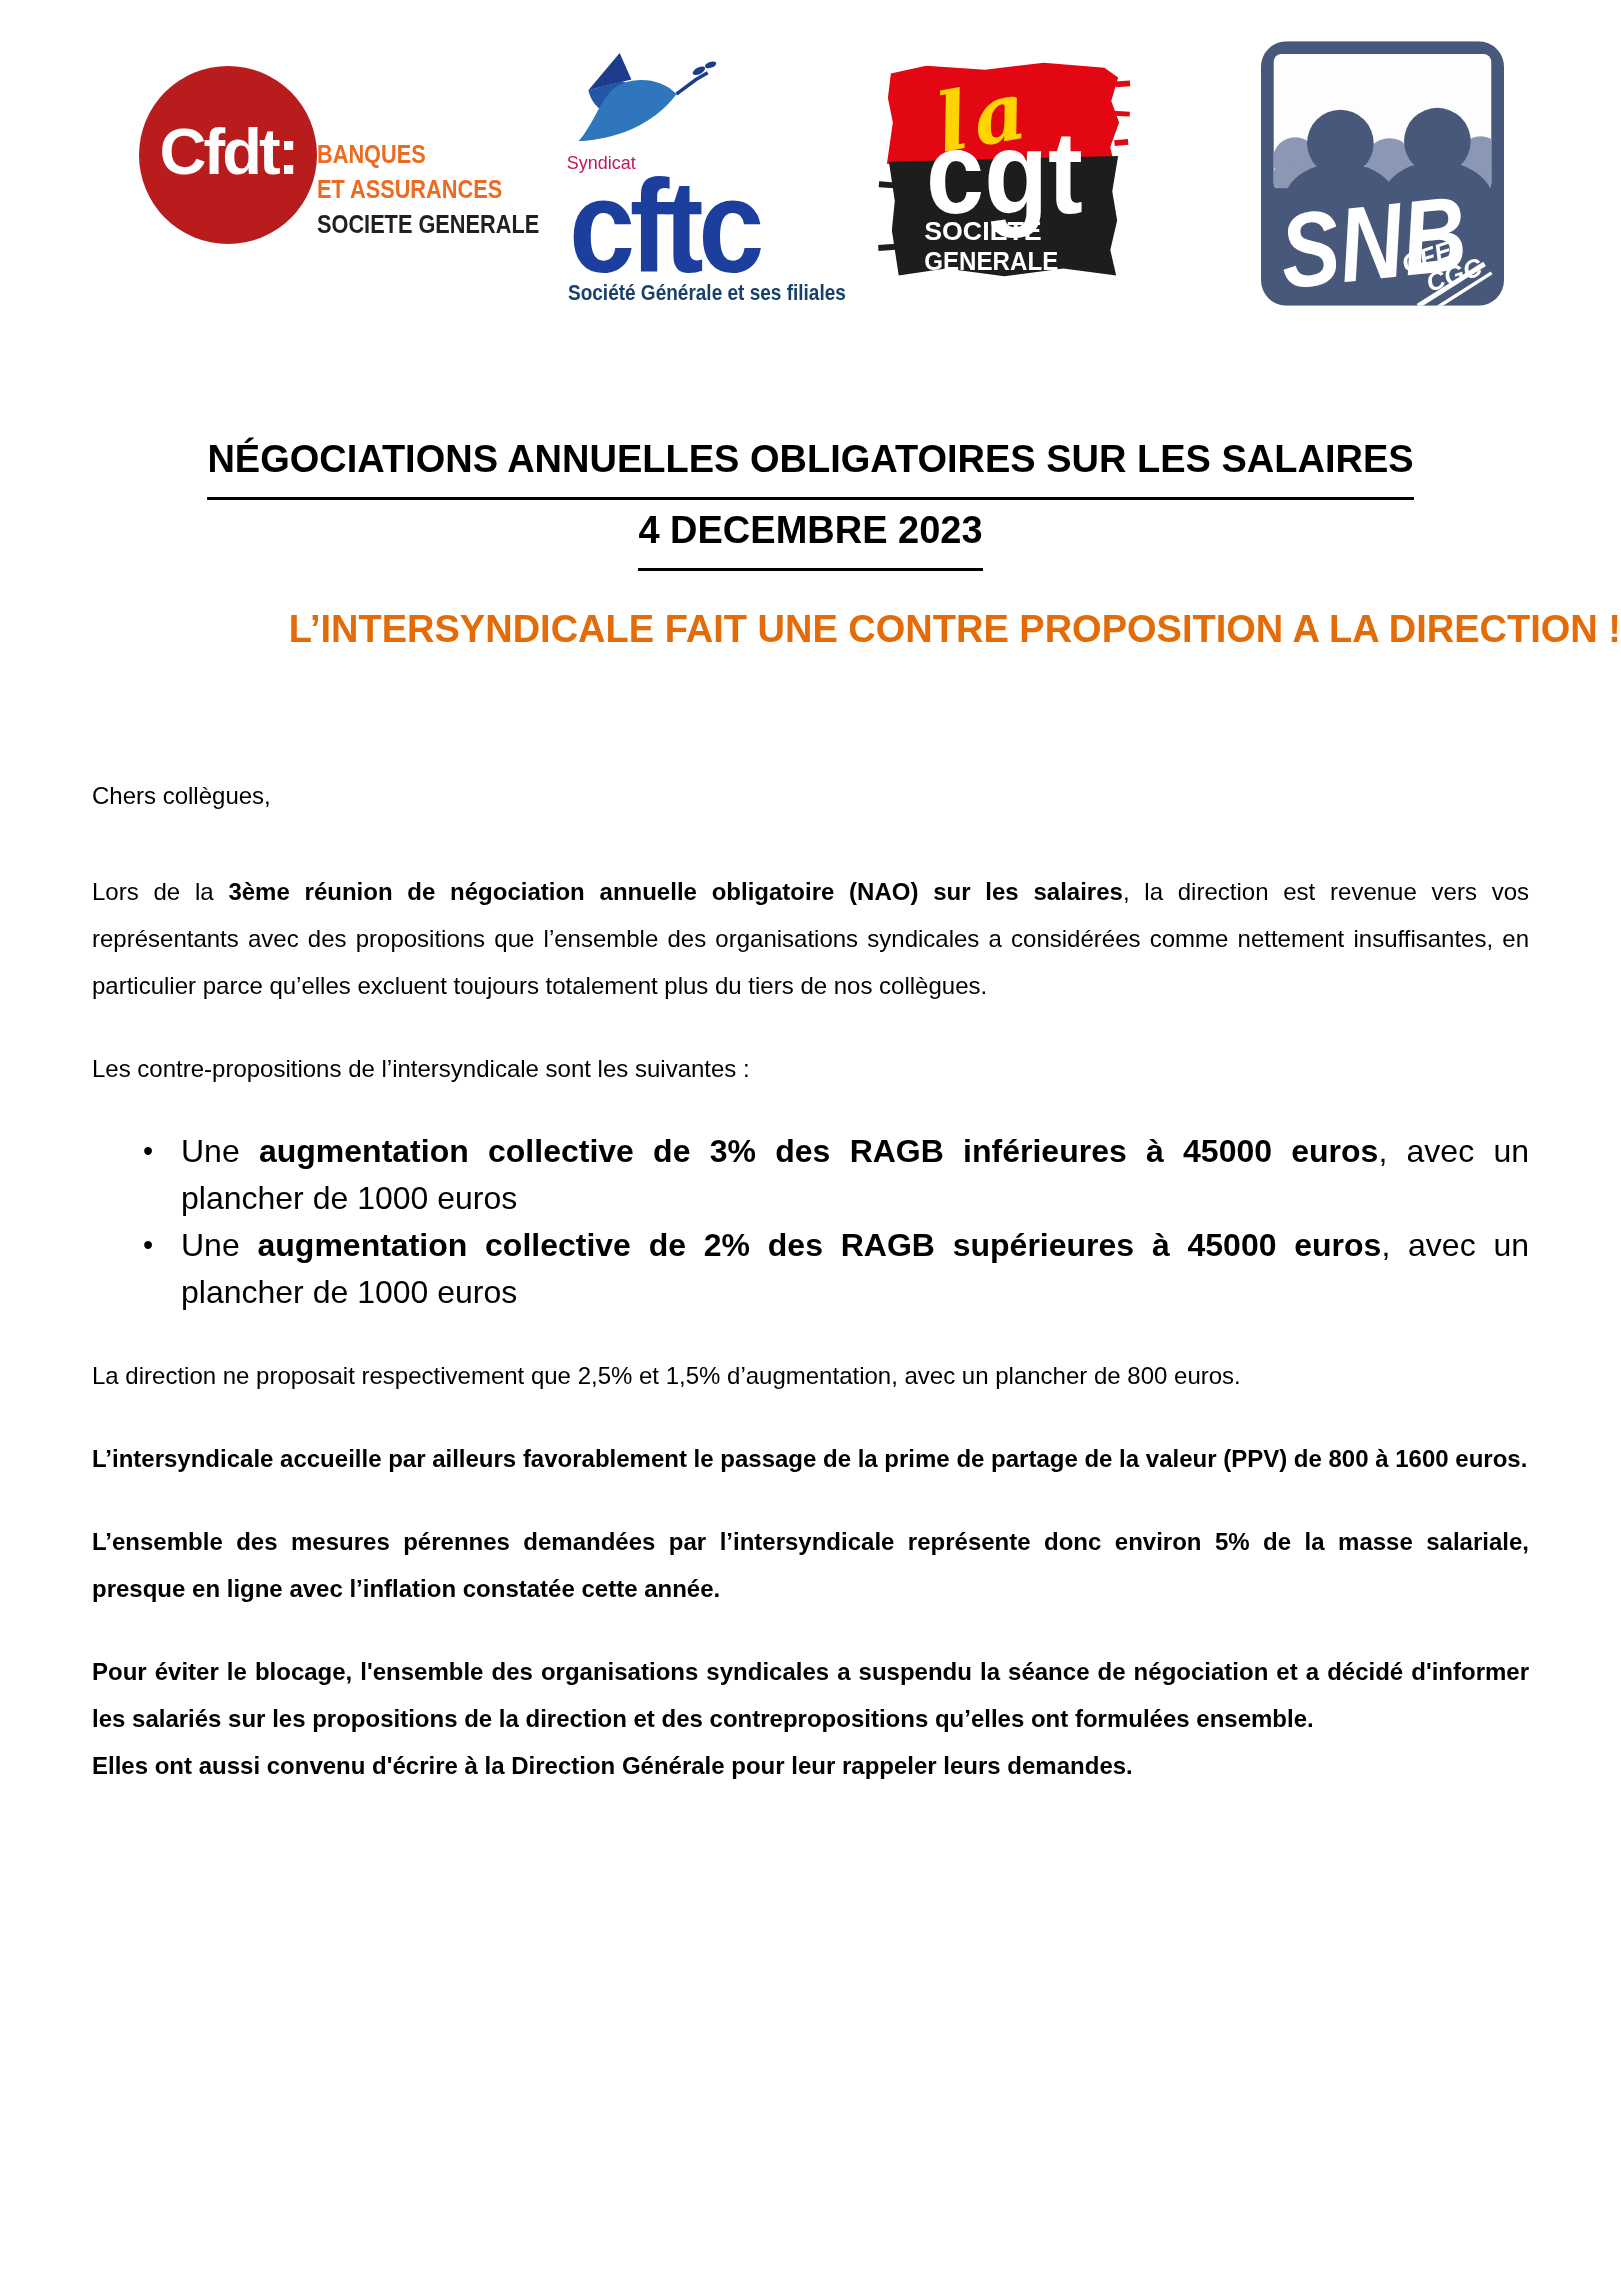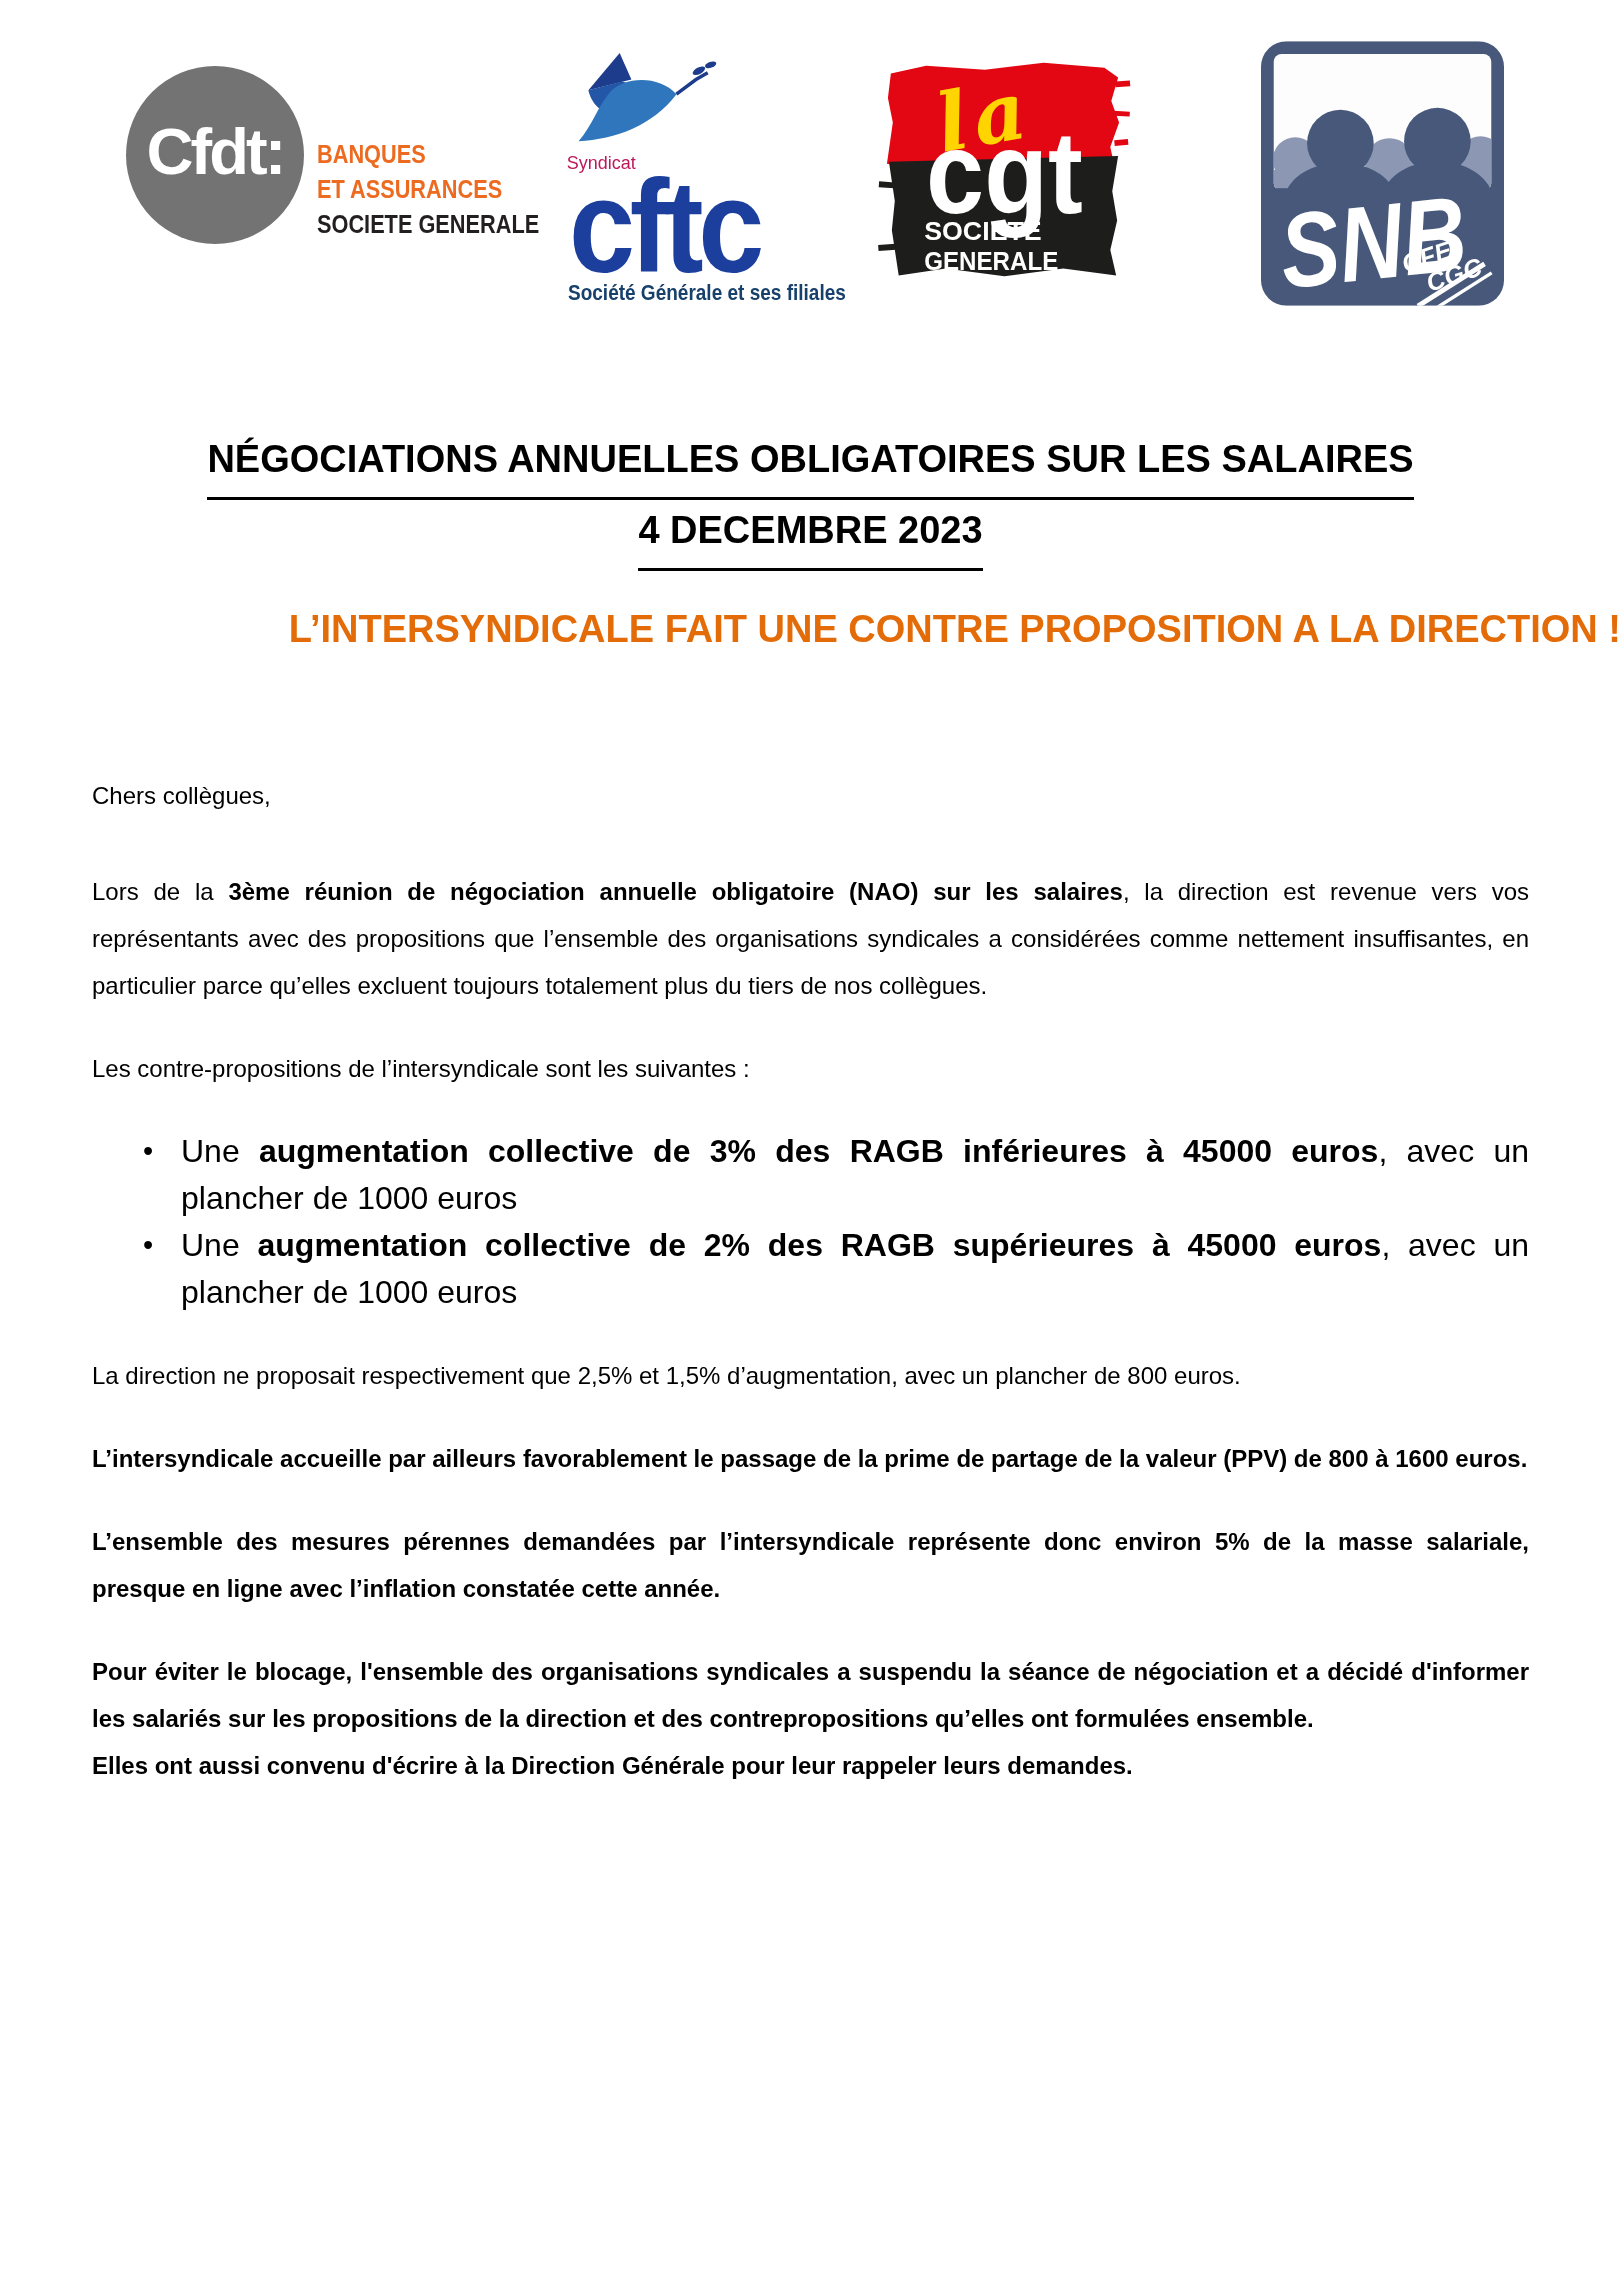--- a/index.html
+++ b/index.html
@@ -7,22 +7,22 @@
     position:relative;width:1621px;height:2293px;background:#ffffff;
     font-family:"Liberation Sans","DejaVu Sans",sans-serif;color:#000;
     overflow:hidden;margin:0 auto;
   }
   
   .logos{position:absolute;top:0;left:0;width:100%;height:323px;}
 
   
   .cfdt{position:absolute;left:123px;top:59px;width:363px;height:191px;}
   .cfdt-circle{
-    position:absolute;left:3px;top:6.9px;width:178px;height:178px;border-radius:50%;
-    background:#737373;display:flex;align-items:center;justify-content:center;text-align:center;
+    position:absolute;left:16px;top:6.9px;width:178px;height:178px;border-radius:50%;
+    background:#b91c1c;display:flex;align-items:center;justify-content:center;text-align:center;
   }
   .cfdt-circle span{color:#fff;font-weight:bold;font-size:65px;letter-spacing:-2.9px;padding-bottom:5.9px;}
   .cfdt-text{position:absolute;left:194px;top:78px;width:172px;}
   .cfdt-l{font-weight:bold;font-size:26.5px;line-height:35px;color:#ED6B21;
     transform:scaleX(0.82);transform-origin:left center;white-space:nowrap;}
   .cfdt-l3{color:#231F20;}
 
   
   .cftc{position:absolute;left:554px;top:51px;width:323px;height:255px;}
   .cftc-dove{position:absolute;left:4.9px;top:0;}

